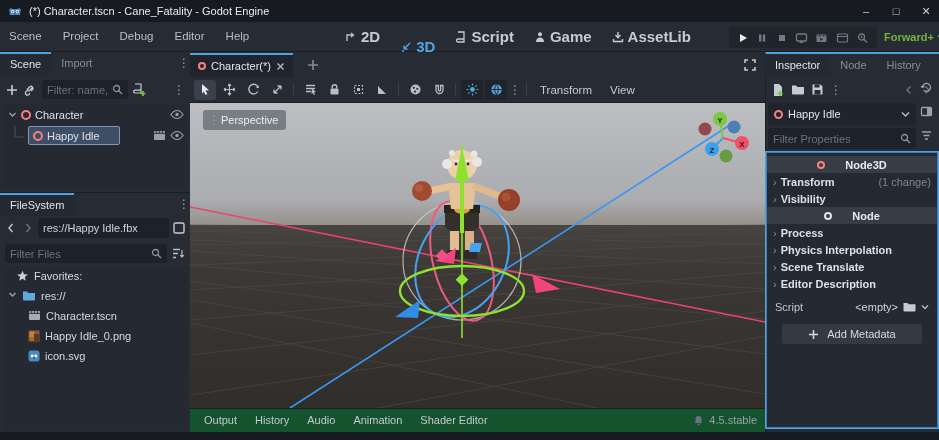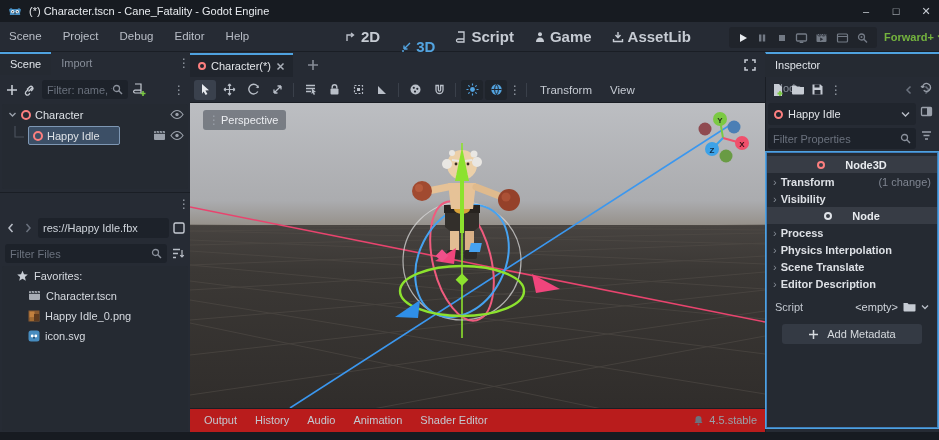--- a/index.html
+++ b/index.html
@@ -58,27 +58,27 @@
   #tabbar { left:190px; top:52px; width:575px; height:25px; background:#262b34; display:flex; align-items:flex-end; }
   #scene-tab { height:24px; background:#20252d; border-top:2px solid #4fa2df; display:flex; align-items:center; gap:5px; padding:0 8px; color:#e3e6ea; }
   #main-toolbar { left:190px; top:77px; width:575px; height:26px; background:#262b34; border-bottom:1px solid #1a1e25; display:flex; align-items:center; gap:2px; padding:0 4px; }
   .tbtn { width:22px; height:20px; display:flex; align-items:center; justify-content:center; border-radius:3px; color:#b9bfc8; }
   .tbtn.active { background:#3a414d; color:#e8ebef; }
   .tbtn.toggled { background:#1f242b; color:#53a4e0; }
   .tsep { width:1px; height:14px; background:#3a404a; margin:0 3px; }
   .tmenu { padding:0 8px; color:#c6cbd3; font-size:11.5px; }
   #viewport { left:190px; top:103px; width:575px; height:305px; }
   #persp-chip { left:203px; top:110px; height:20px; background:rgba(96,101,110,0.72); border-radius:3px; color:#eceef2; display:flex; align-items:center; gap:5px; padding:0 8px 0 5px; font-size:11px; }
-  #bottombar { left:190px; top:408px; width:575px; height:24px; background:#b91c1c; border-top:1px solid #1a1e25; display:flex; align-items:center; padding:0 6px; gap:2px; }
+  #bottombar { left:190px; top:408px; width:575px; height:24px; background:#14532d; border-top:1px solid #1a1e25; display:flex; align-items:center; padding:0 6px; gap:2px; }
   .bbtn { padding:0 8px; color:#c3c8d0; font-size:11px; line-height:23px; }
   #version { position:absolute; right:182px; top:408px; height:24px; display:flex; align-items:center; gap:5px; color:#9aa0a8; }
 
   
   #right { left:765px; top:52px; width:174px; height:380px; background:#262b34; border-top:2px solid #4fa2df; border-left:1px solid #1a1e25; }
-  #insp-tabs { left:765px; top:54px; width:174px; height:23px; display:flex;flex-direction:column; }
+  #insp-tabs { left:765px; top:54px; width:174px; height:23px; display:flex; }
   #insp-toolbar { left:765px; top:77px; width:174px; height:25px; display:flex; align-items:center; gap:6px; padding:0 6px; }
   #insp-node-row { left:768px; top:103px; width:148px; height:22px; background:#20252d; border-radius:3px; display:flex; align-items:center; gap:5px; padding:0 6px; color:#e3e6ea; }
   #insp-filter { left:768px; top:128px; width:148px; height:21px; }
   #insp-props { left:766px; top:152px; width:172px; height:276px; background:#252a32; border:1px solid #3e7fbd; outline:1px solid #4fa2df; }
   .cat { height:17px; background:#373c45; display:flex; align-items:center; justify-content:center; gap:20px; color:#e8ebef; font-weight:bold; font-size:11px; }
   .cat .ring { width:8px; height:8px; border-width:2px; }
   .prop { height:17px; display:flex; align-items:center; gap:4px; padding:0 6px; color:#dde0e5; font-weight:bold; font-size:11px; }
   .prop .chev::before { content:"›"; color:#868c96; font-weight:normal; }
   .badge { margin-left:auto; color:#7f8591; font-weight:normal; }
   #script-row { margin-top:4px; height:22px; display:flex; align-items:center; gap:5px; padding:0 8px; color:#c2c7cf; }
@@ -248,20 +248,21 @@
           <path d="M1 3.4h11M3 1l1 2.2M6 1l1 2.2M9 1l1 2.2" stroke="#252a32" stroke-width="0.9"></path>
         </svg>
       <svg width="14" height="11" viewBox="0 0 14 11">
           <path d="M1 5.5C3 2.5 5 1.5 7 1.5s4 1 6 4c-2 3-4 4-6 4s-4-1-6-4z" fill="none" stroke="#9aa0aa" stroke-width="1.2"></path>
           <circle cx="7" cy="5.5" r="1.7" fill="#9aa0aa"></circle>
         </svg>
     </div>
   </div>
 
   <div id="fs-title" class="abs">
+    <div class="dock-tab active">FileSystem</div>
     <div class="spacer"></div>
     <span class="vdots" style="line-height:23px">⋮</span>
   </div>
 
   <div id="fs-nav" class="abs">
     <svg width="14" height="14" viewBox="0 0 14 14">
         <path d="M8.5 3 5 7l3.5 4" fill="none" stroke="#b9bec7" stroke-width="1.5"></path>
       </svg>
     <svg width="14" height="14" viewBox="0 0 14 14">
         <path d="M5.5 3 9 7 5.5 11" fill="none" stroke="#6b727e" stroke-width="1.5"></path>
@@ -287,20 +288,29 @@
         <path d="M11 3v7M9.2 8.2 11 10l1.8-1.8" fill="none" stroke="#b9bec7" stroke-width="1.2"></path>
       </svg>
   </div>
 
   <div id="fs-tree" class="abs">
     <div class="fs-row" style="padding-left:14px">
       <svg width="13" height="12" viewBox="0 0 13 12">
           <path d="M6.5 0.8 8 4.3l3.8.3-2.9 2.5.9 3.7-3.3-2-3.3 2 .9-3.7L1.2 4.6 5 4.3z" fill="#c9ced6"></path>
         </svg>
       <span>Favorites:</span>
+    </div>
+    <div class="fs-row">
+      <svg width="9" height="9" viewBox="0 0 9 9">
+          <path d="M1.5 3 4.5 6 7.5 3" fill="none" stroke="#9aa0aa" stroke-width="1.4"></path>
+        </svg>
+      <svg width="14" height="11" viewBox="0 0 14 11">
+          <path d="M1 1.5h4l1.3 1.5H13v6.5a1 1 0 0 1-1 1H2a1 1 0 0 1-1-1z" fill="#5fa9e0"></path>
+        </svg>
+      <span>res://</span>
     </div>
     <div class="fs-row indent1">
       <svg width="13" height="11" viewBox="0 0 13 11">
           <rect x="1" y="1" width="11" height="9" rx="1" fill="#a8adb5"></rect>
           <path d="M1 3.4h11M3 1l1 2.2M6 1l1 2.2M9 1l1 2.2" stroke="#252a32" stroke-width="0.9"></path>
         </svg>
       <span>Character.tscn</span>
     </div>
     <div class="fs-row indent1">
       <svg width="12" height="12" viewBox="0 0 12 12">

